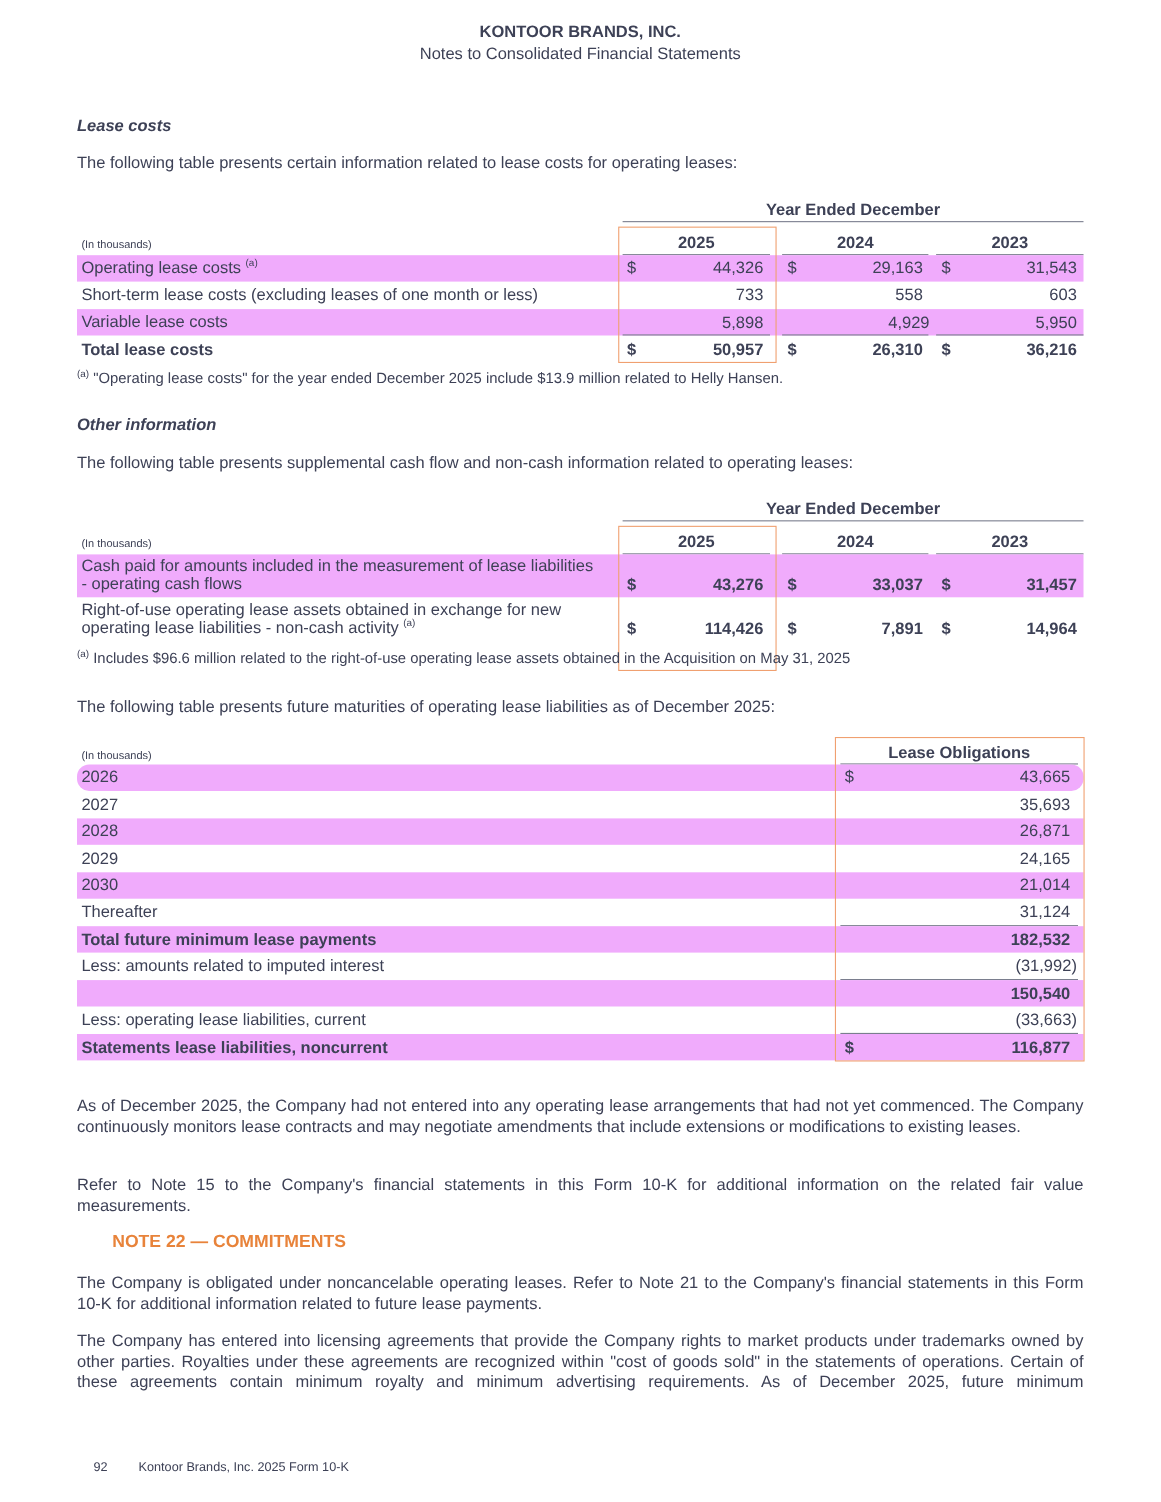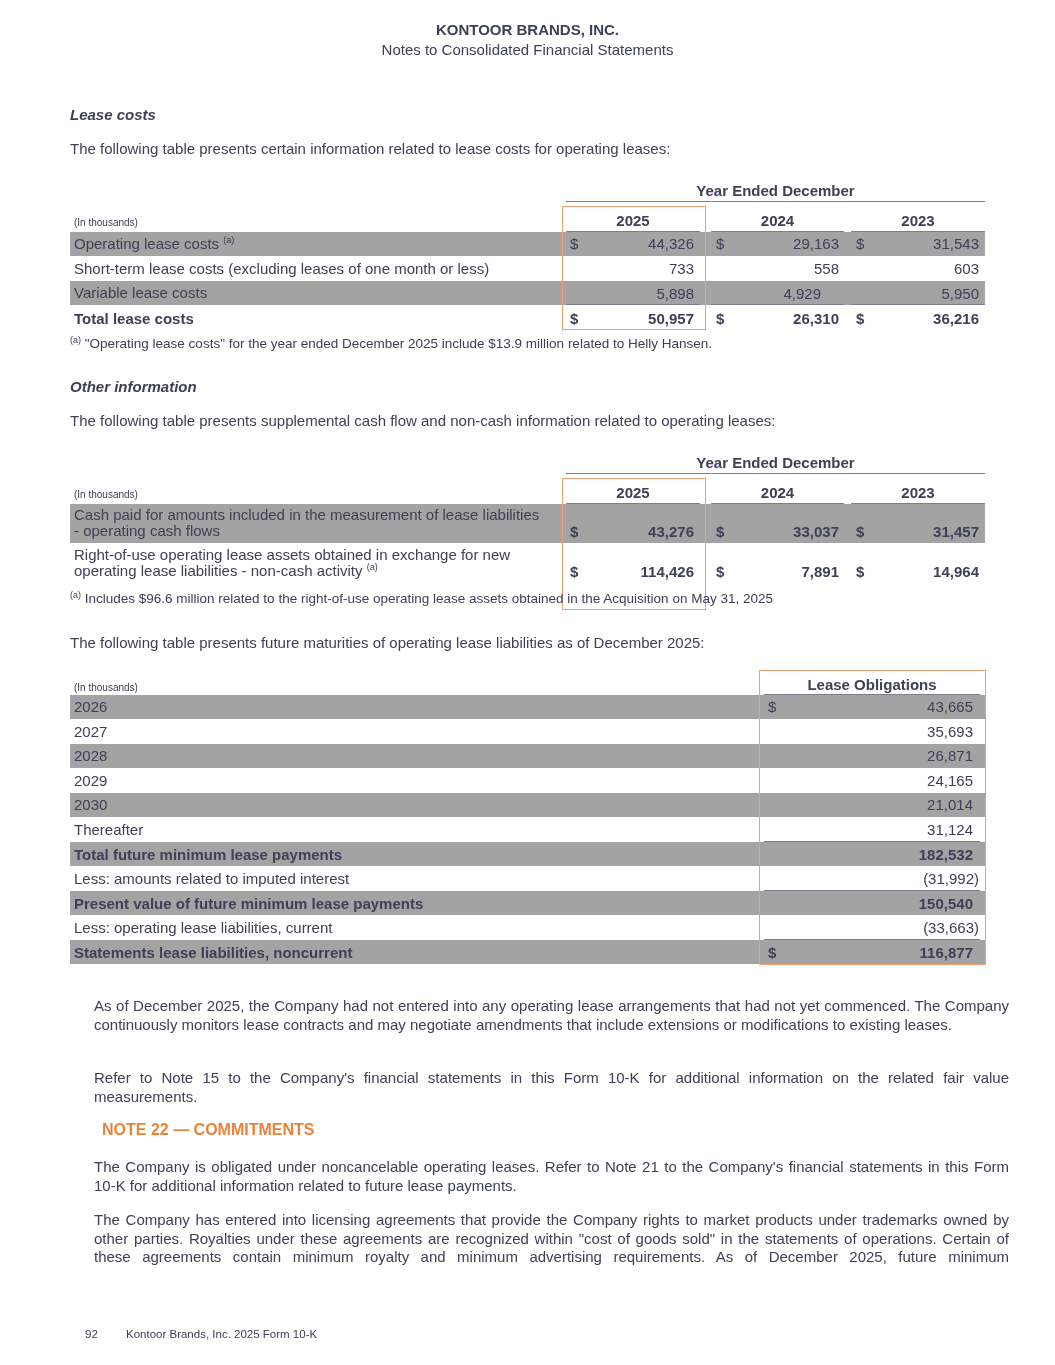--- a/index.html
+++ b/index.html
@@ -7,25 +7,25 @@
     width: 1055px; height: 1365px; position: relative; overflow: hidden;
     font-family: "Liberation Sans", sans-serif; color: #3d4156;
   }
   .page-header { position: absolute; top: 21px; left: 0; width: 1055px; text-align: center; }
   .page-header .company { font-weight: bold; font-size: 15px; color: #3d4156; line-height: 18px; }
   .page-header .subtitle { font-size: 15px; color: #3d4156; line-height: 19px; margin-top: 1px; }
 
   .abs { position: absolute; }
   .section-heading { font-weight: bold; font-style: italic; font-size: 15px; }
   .para { font-size: 15px; line-height: 18.5px; }
-  .justify { text-align: justify; width: 915px; margin-left: 24px; }
+  .justify { text-align: justify; width: 915px; }
 
   .tbl { position: absolute; left: 70px; width: 915px; }
   .row { position: absolute; left: 0; width: 915px; font-size: 15px; }
-  .row.shade { background: #a3a3a3; }
+  .row.shade { background: #f0abfc; }
   .row .lbl { position: absolute; left: 4px; }
   .row.bold { font-weight: bold; }
   .cell { position: absolute; text-align: center; }
   .dollar { position: absolute; }
 
   .units { font-size: 10px; color: #3d4156; }
   .hdr-year { position: absolute; font-weight: bold; font-size: 15px; text-align: center; }
   .line { position: absolute; height: 0; border-top: 1.5px solid #7a7e8e; }
   .orange-box { position: absolute; border: 1.5px solid #f0a070; box-sizing: border-box; }
 
@@ -70,21 +70,21 @@
   <div class="row" style="top:76px; height:25px;">
     <span class="lbl" style="top:4px;">Short-term lease costs (excluding leases of one month or less)</span>
     <span class="cell" style="right:291px; top:4px;">733</span>
     <span class="cell" style="right:146px; top:4px;">558</span>
     <span class="cell" style="right:6px; top:4px;">603</span>
   </div>
 
   <div class="row shade" style="top:101px; height:24px;">
     <span class="lbl" style="top:3px;">Variable lease costs</span>
     <span class="cell" style="right:291px; top:4px;">5,898</span>
-    <span class="cell" style="right:164px; top:4px;margin-left:32px;">4,929</span>
+    <span class="cell" style="right:140px; top:4px;margin-left:32px;">4,929</span>
     <span class="cell" style="right:6px; top:4px;">5,950</span>
   </div>
   <div class="line" style="left:496px; width:134px; top:124px;"></div>
   <div class="line" style="left:641px; width:133px; top:124px;"></div>
   <div class="line" style="left:781px; width:134px; top:124px;"></div>
 
   <div class="row bold" style="top:126px; height:25px;">
     <span class="lbl" style="top:4px;">Total lease costs</span>
     <span class="dollar" style="left:500px; top:4px;">$</span>
     <span class="cell" style="right:291px; top:4px;">50,957</span>
@@ -148,21 +148,21 @@
   <sup>(a)</sup> <span>Includes $96.6 million related to the right-of-use operating lease assets obtained in the Acquisition on May 31, 2025</span>
 </div>
 
 <div class="abs para" style="top:634px; left:70px;">The following table presents future maturities of operating lease liabilities as of December 2025:</div>
 
 <div class="tbl" style="top:670px; height:300px;">
   <div class="abs units" style="left:4px; top:12px;">(In thousands)</div>
   <div class="hdr-year" style="left:694px; width:216px; top:6px;">Lease Obligations</div>
   <div class="line" style="left:694px; width:216px; top:24px;"></div>
 
-  <div class="row shade" style="top:25px; height:24px;">
+  <div class="row shade" style="top:25px; height:24px;border-radius:11px;">
     <span class="lbl" style="top:3px;">2026</span>
     <span class="dollar" style="left:698px; top:3px;">$</span>
     <span class="cell" style="right:12px; top:3px;">43,665</span>
   </div>
   <div class="row" style="top:49px; height:25px;">
     <span class="lbl" style="top:4px;">2027</span>
     <span class="cell" style="right:12px; top:4px;">35,693</span>
   </div>
   <div class="row shade" style="top:74px; height:24px;">
     <span class="lbl" style="top:3px;">2028</span>
@@ -184,21 +184,20 @@
   <div class="row shade bold" style="top:172px; height:24px;">
     <span class="lbl" style="top:4px;">Total future minimum lease payments</span>
     <span class="cell" style="right:12px; top:4px;">182,532</span>
   </div>
   <div class="row" style="top:196px; height:25px;">
     <span class="lbl" style="top:4px;">Less: amounts related to imputed interest</span>
     <span class="cell" style="right:6px; top:4px;">(31,992)</span>
   </div>
   <div class="line" style="left:694px; width:216px; top:220px;"></div>
   <div class="row shade bold" style="top:221px; height:24px;">
-    <span class="lbl" style="top:4px;">Present value of future minimum lease payments</span>
     <span class="cell" style="right:12px; top:4px;">150,540</span>
   </div>
   <div class="row" style="top:245px; height:25px;">
     <span class="lbl" style="top:4px;">Less: operating lease liabilities, current</span>
     <span class="cell" style="right:6px; top:4px;">(33,663)</span>
   </div>
   <div class="line" style="left:694px; width:216px; top:269px;"></div>
   <div class="row shade bold" style="top:270px; height:24px;">
     <span class="lbl" style="top:4px;">Statements lease liabilities, noncurrent</span>
     <span class="dollar" style="left:698px; top:4px;">$</span>

